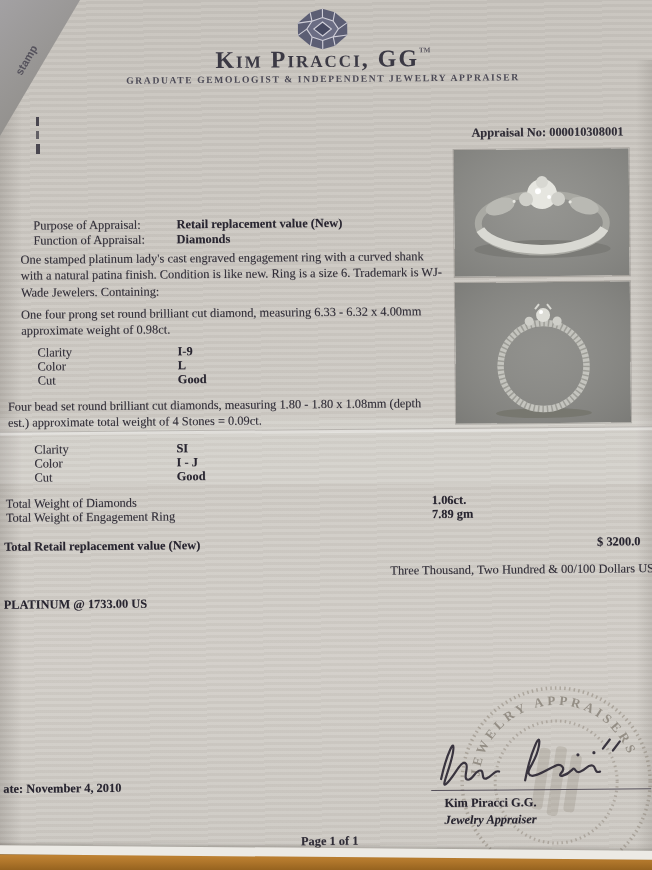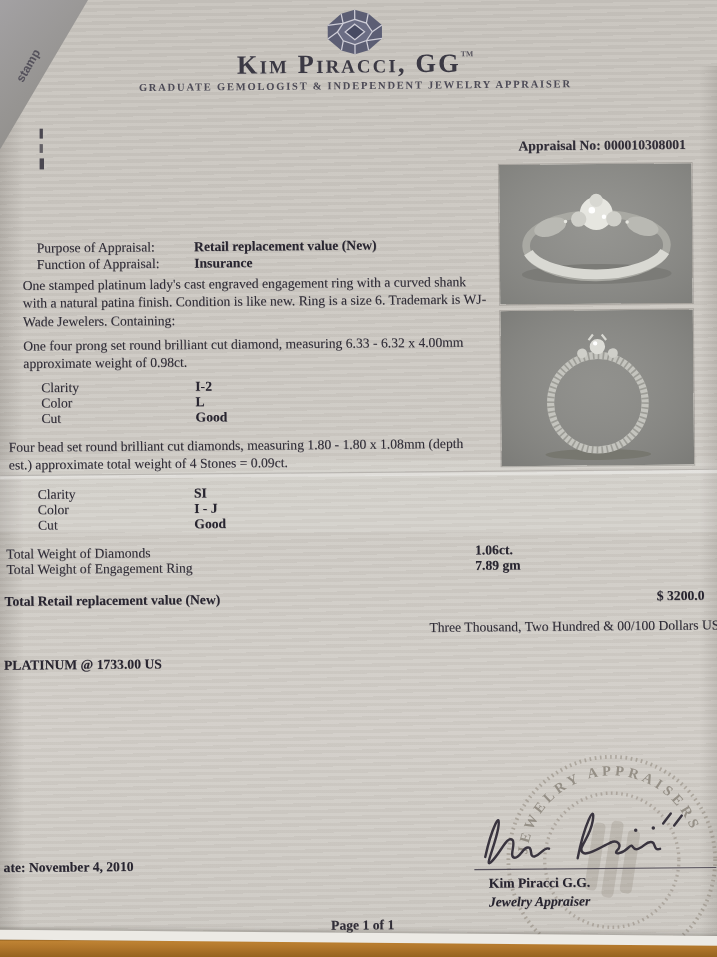--- a/index.html
+++ b/index.html
@@ -166,30 +166,30 @@
       <path d="M80,27 L84,22 M96,27 L92,22" stroke="#d8d8d2" stroke-width="2" fill="none"></path>
       <circle cx="86" cy="30" r="2" fill="#ffffff"></circle>
     </svg>
 
     <div class="t row-purpose">
       <span class="lbl">Purpose of Appraisal:</span>
       <span class="b">Retail replacement value (New)</span>
     </div>
     <div class="t row-function">
       <span class="lbl">Function of Appraisal:</span>
-      <span class="b">Insurance</span>
+      <span class="b">Diamonds</span>
     </div>
 
     <div class="t para-item">One stamped platinum lady's cast engraved engagement ring with a curved shank with a natural patina finish. Condition is like new. Ring is a size 6. Trademark is WJ- Wade Jewelers. Containing:</div>
 
     <div class="t para-stone1">One four prong set round brilliant cut diamond, measuring 6.33 - 6.32 x 4.00mm approximate weight of 0.98ct.</div>
 
     <div class="t spec s1-clarity">
       <span class="lbl">Clarity</span>
-      <span class="b">I-2</span>
+      <span class="b">I-9</span>
     </div>
     <div class="t spec s1-color">
       <span class="lbl">Color</span>
       <span class="b">L</span>
     </div>
     <div class="t spec s1-cut">
       <span class="lbl">Cut</span>
       <span class="b">Good</span>
     </div>
 

